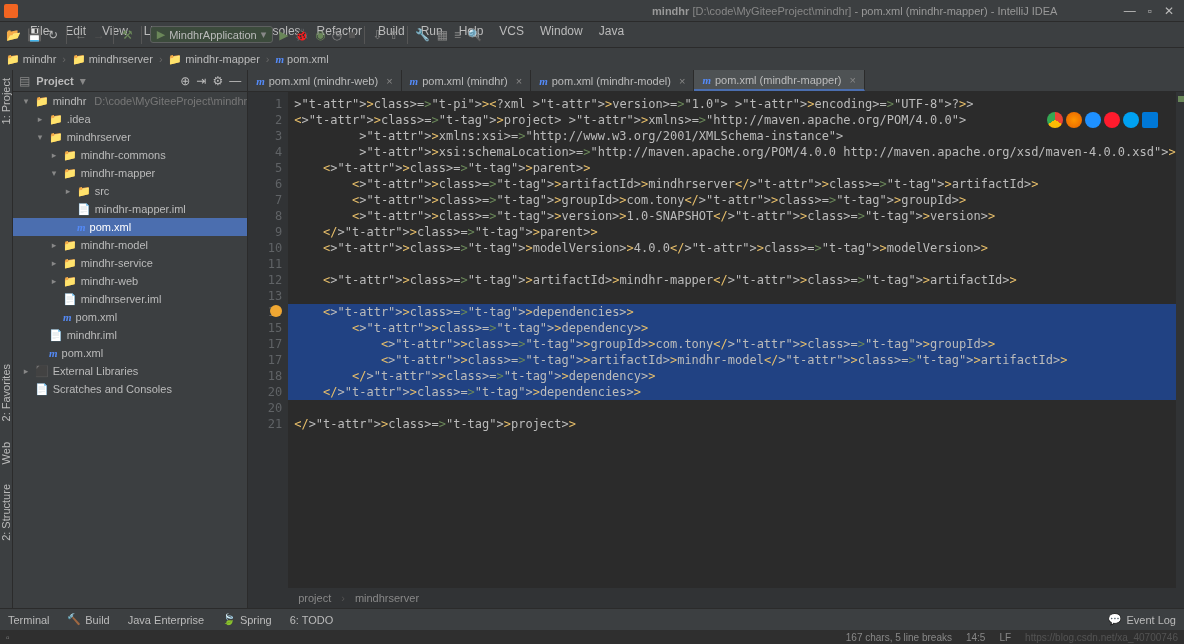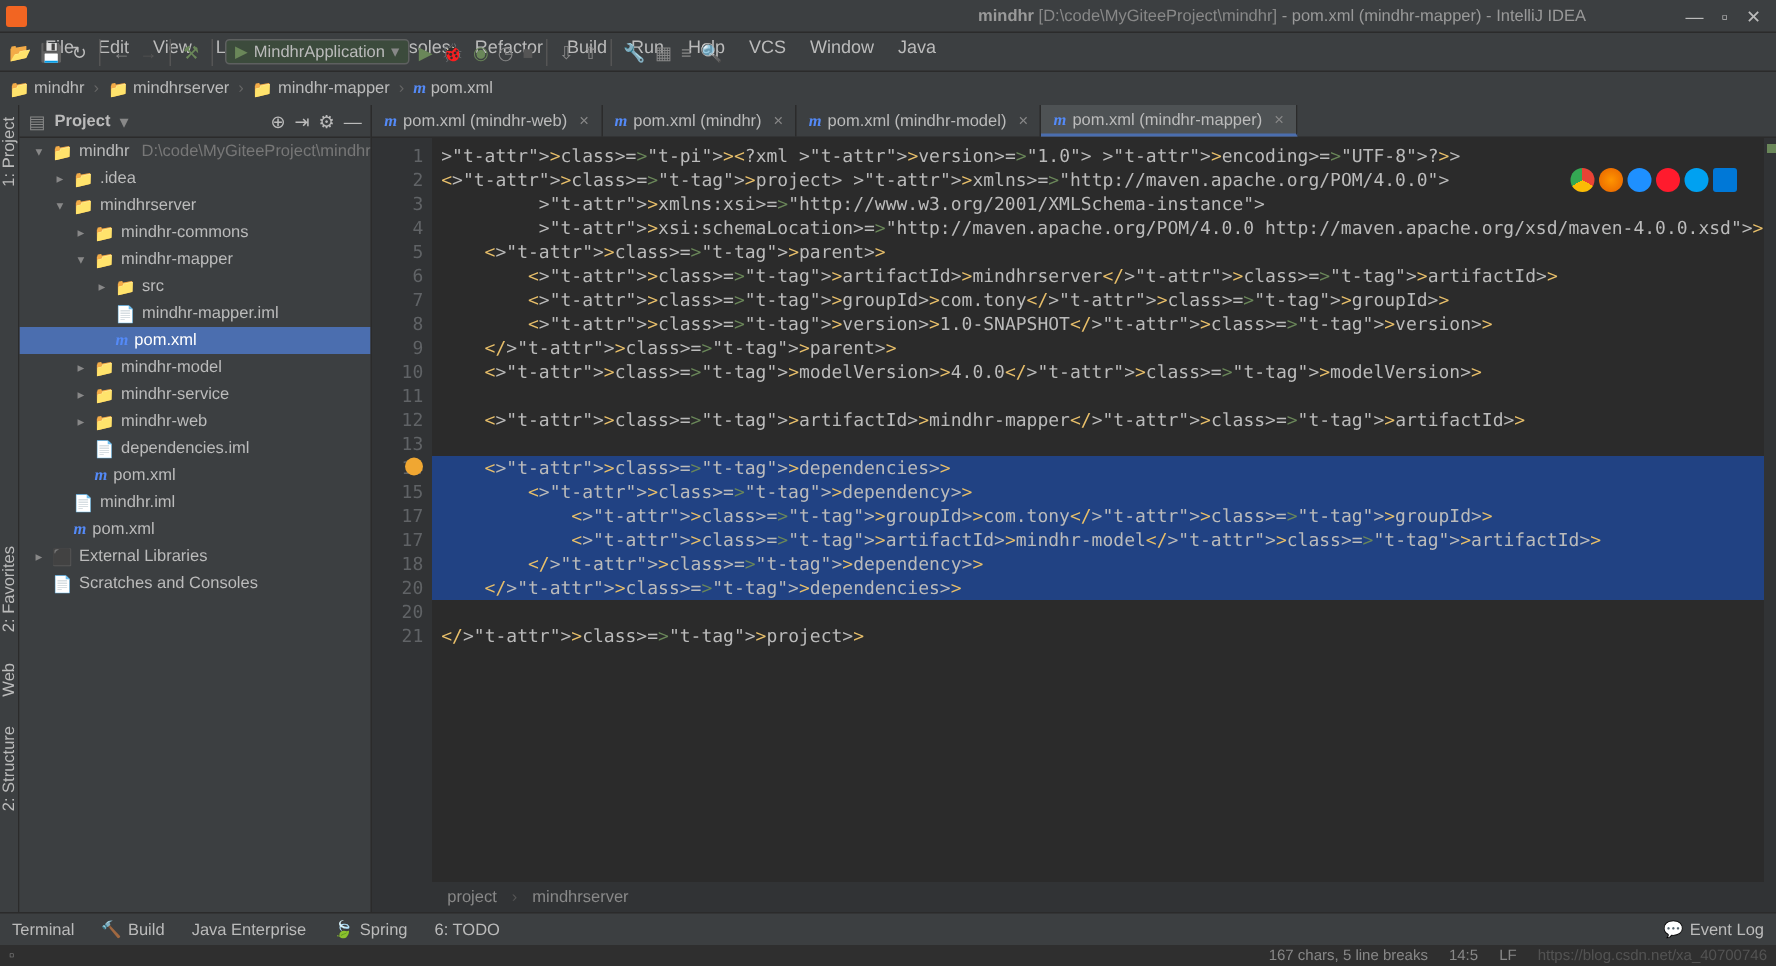--- a/index.html
+++ b/index.html
@@ -376,21 +376,21 @@
         <div class="tree-row">
           <span class="indent" style="width:28px"></span>
           <span class="arrow">▸</span>
           <span class="folder-icon">📁</span>
           <span>mindhr-web</span>
         </div>
         <div class="tree-row">
           <span class="indent" style="width:28px"></span>
           <span class="arrow"></span>
           <span style="color:#87939a;">📄</span>
-          <span>dependencies.iml</span>
+          <span>mindhrserver.iml</span>
         </div>
         <div class="tree-row">
           <span class="indent" style="width:28px"></span>
           <span class="arrow"></span>
           <span class="m-icon">m</span>
           <span>pom.xml</span>
         </div>
         <div class="tree-row">
           <span class="indent" style="width:14px"></span>
           <span class="arrow"></span>

